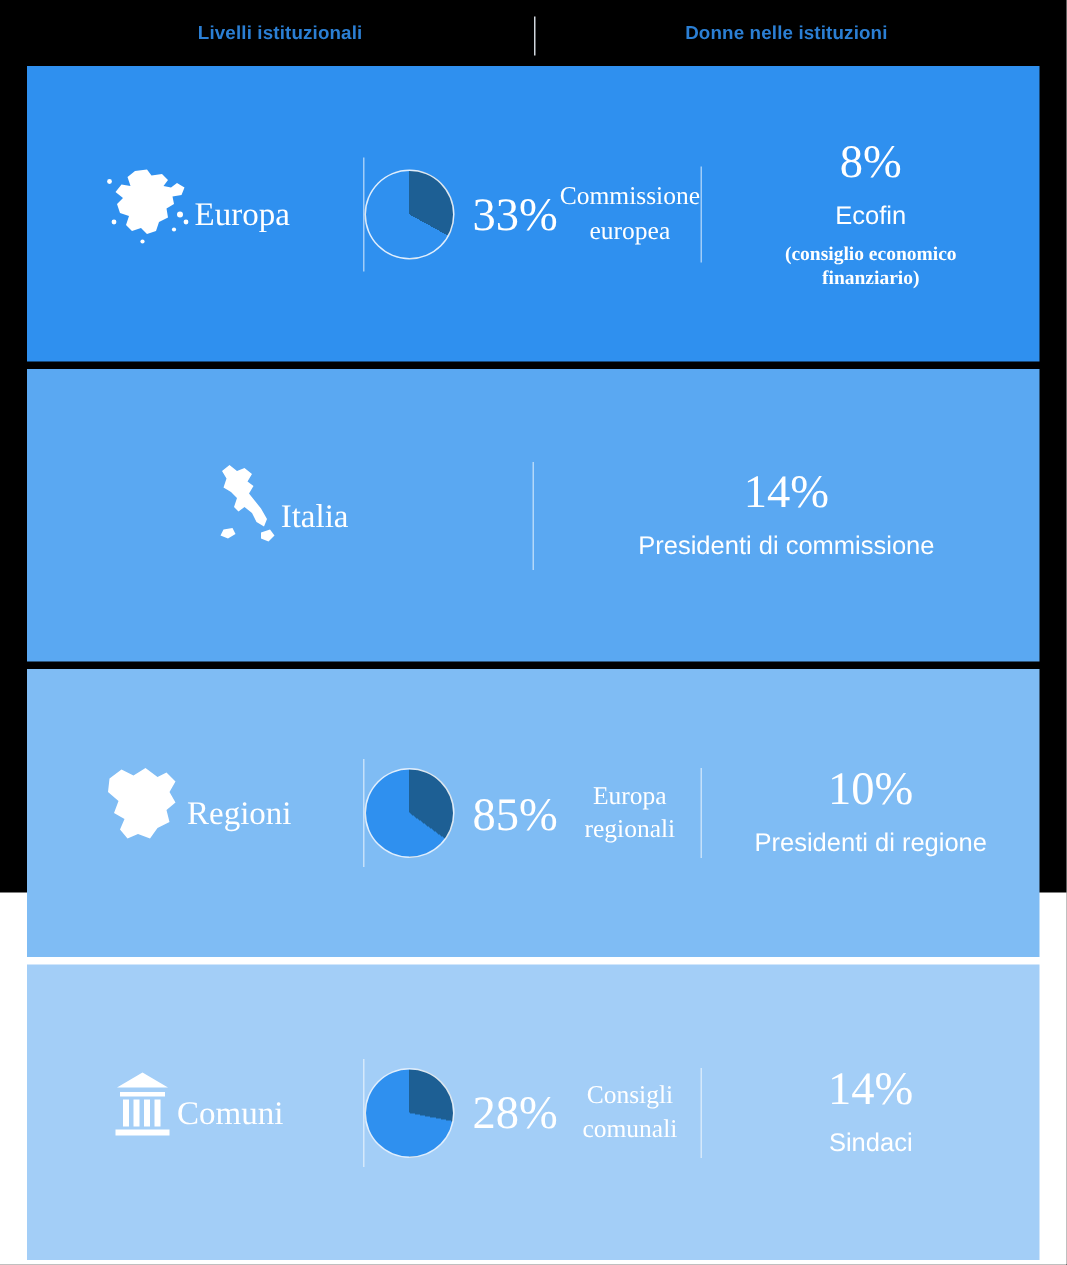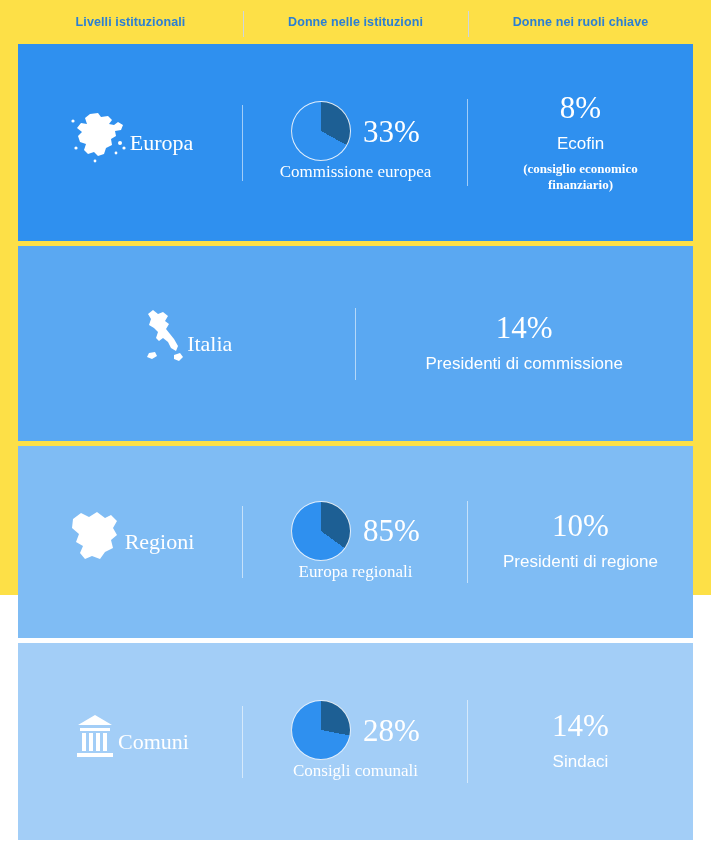--- a/index.html
+++ b/index.html
@@ -10,21 +10,21 @@
   body {
     width: 711px;
     height: 843px;
     font-family: "Liberation Serif", serif;
     overflow: hidden;
   }
   .page {
     width: 711px;
     height: 595px;
     position: relative;
-    background: #fde047;
+    background: #000000;
   }
 
   
   .header {
     display: flex;
     height: 44px;
     align-items: center;
     padding: 0 18px;
     box-sizing: border-box;
   }
@@ -100,21 +100,21 @@
   .region-label {
     font-size: 22px;
     font-family: "Liberation Serif", serif;
   }
 
   
   .pie-cell {
     display: flex;
     align-items: center;
     justify-content: center;
-    flex-direction: column;
+    flex-direction: row;
   }
   .pie-row {
     display: flex;
     align-items: center;
     justify-content: center;
     gap: 12px;
   }
   .pie {
     width: 58px;
     height: 58px;
@@ -160,21 +160,20 @@
   }
 </style>
 </head>
 <body>
 
 <div class="page">
 
   <div class="header">
     <div class="header-col">Livelli istituzionali</div>
     <div class="header-col sep">Donne nelle istituzioni</div>
-    <div class="header-col sep">Donne nei ruoli chiave</div>
   </div>
 
   <div class="grid">
 
     <div class="row r0">
       <div class="cell region-cell divider">
         <div class="region-icon">
           <svg width="62" height="52" viewBox="0 0 62 52" aria-hidden="true">
             <g fill="#ffffff">
               <path d="M22 2 L30 1 L33 5 L40 4 L44 8 L41 12 L46 13 L50 10 L55 13 L53 18 L47 19 L48 24 L43 27 L44 33 L38 36 L36 42 L30 44 L26 40 L20 42 L16 38 L18 32 L12 30 L10 24 L14 20 L9 16 L13 11 L19 12 L17 6 Z"></path>

